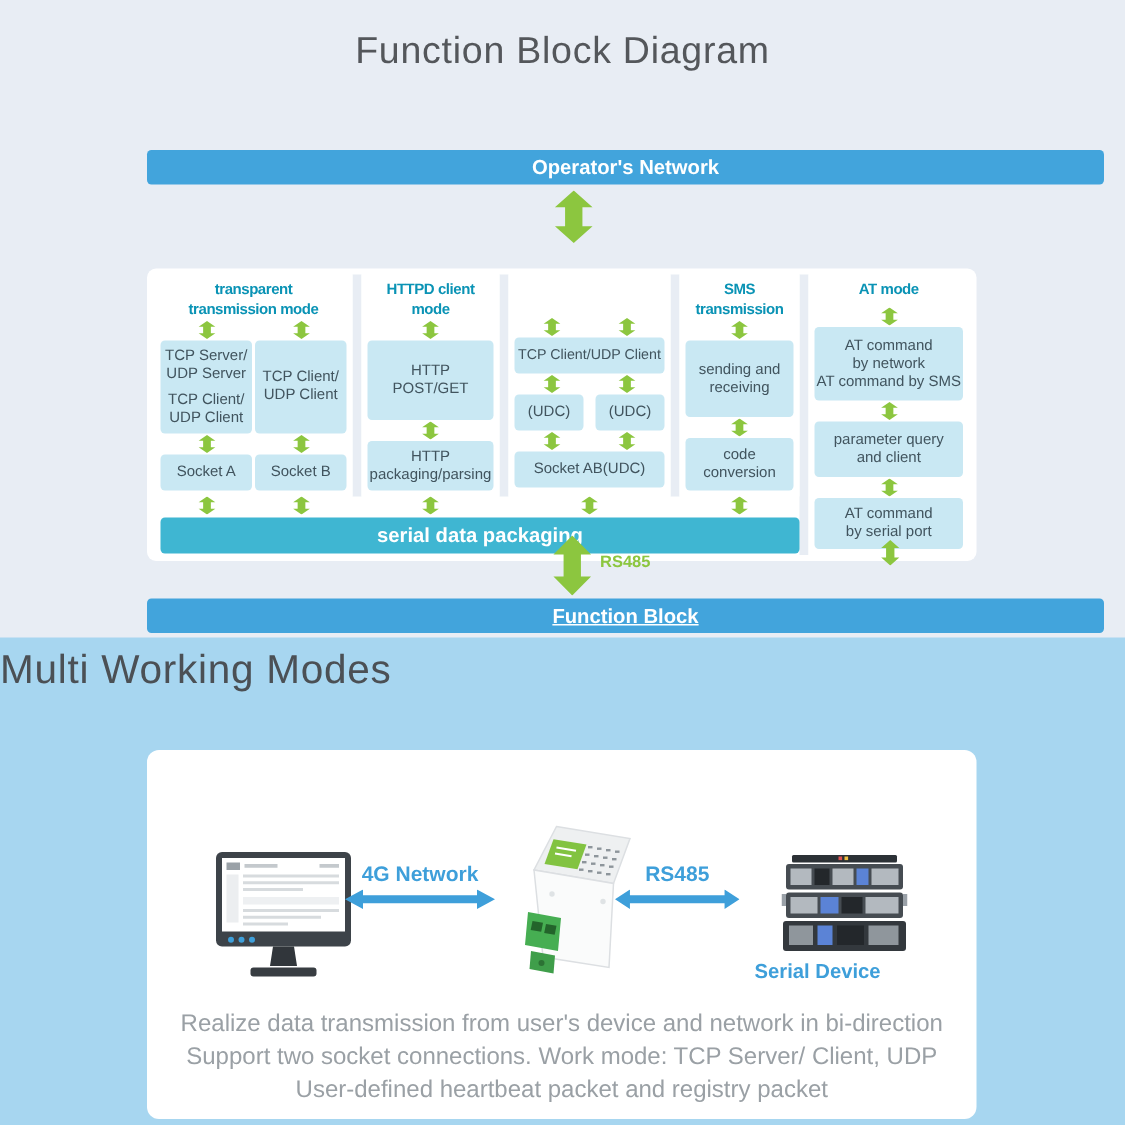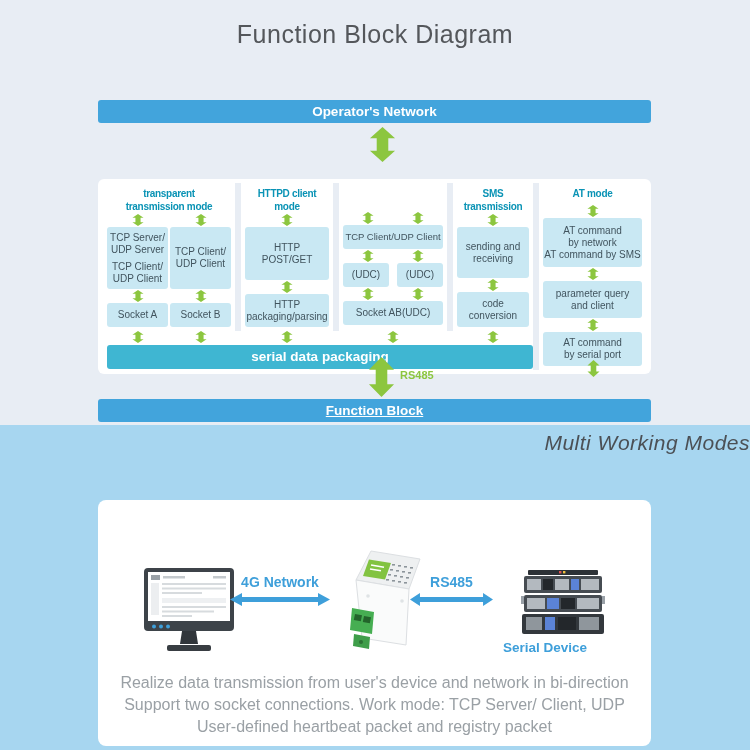--- a/index.html
+++ b/index.html
@@ -5,24 +5,24 @@
   html,body{margin:0;padding:0;}
   body{
     width:750px;height:750px;position:relative;overflow:hidden;
     font-family:"Liberation Sans", sans-serif;background:#e8edf4;
   }
   
   .abs{position:absolute;}
   
   .t1{position:absolute;top:20px;left:0;right:0;text-align:center;
       font-size:25px;color:#54575b;letter-spacing:0.5px;}
-  .t2{position:absolute;top:431px;left:0;right:0;text-align:right;
-      font-size:21px;color:#4b5055;letter-spacing:0.5px;font-style:italic;}
-  
-  .bluebar{position:absolute;left:98px;width:553px;height:23px;background:#42a4dc;
+  .t2{position:absolute;top:431px;left:0;right:0;text-align:left;
+      font-size:27px;color:#4b5055;letter-spacing:0.5px;}
+  
+  .bluebar{position:absolute;left:98px;width:638px;height:23px;background:#42a4dc;
       border-radius:3px;color:#fff;font-weight:bold;font-size:13.5px;
       text-align:center;line-height:23px;}
   
   .panel{position:absolute;left:98px;top:179px;width:553px;height:195px;
       background:#ffffff;border-radius:6px;}
   .gapstrip{position:absolute;top:4px;width:6px;background:#e8edf4;}
   .col{position:absolute;top:4px;background:#fff;display:flex;flex-direction:column;
       align-items:center;padding:4px;box-sizing:border-box;}
   .colhead{color:#0a93b5;font-weight:bold;font-size:10px;line-height:13px;
       text-align:center;letter-spacing:-0.3px;width:100%;}

